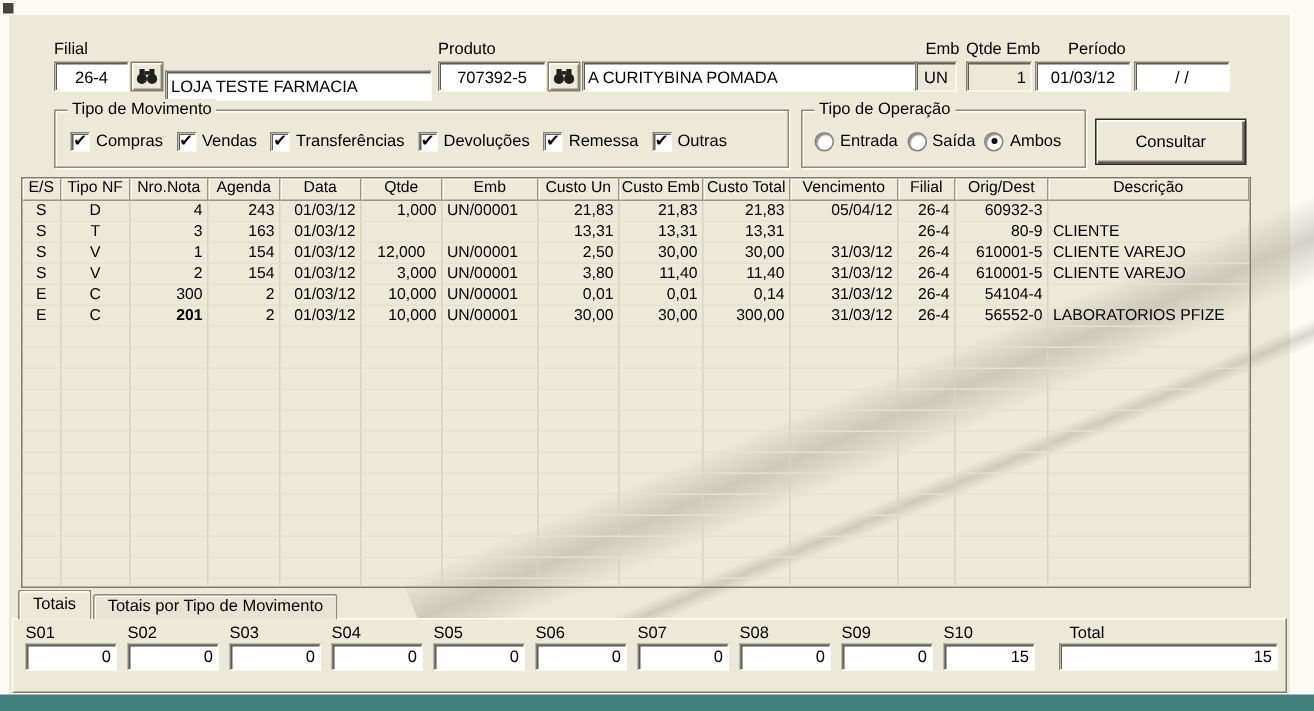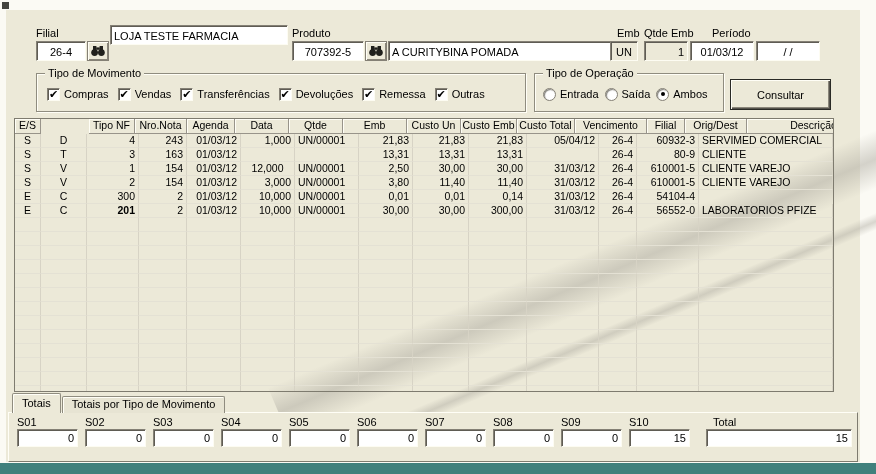--- a/index.html
+++ b/index.html
@@ -76,21 +76,21 @@
 <input class="field center" style="left: 36px; top: 41px; width: 50px;" value="26-4">
 <button class="sbtn" style="left:87px;top:41px">
   <svg width="16" height="12" viewBox="0 0 16 12">
     <rect x="3" y="1" width="3.4" height="4" fill="#20201c"></rect>
       <rect x="9.6" y="1" width="3.4" height="4" fill="#20201c"></rect>
     <rect x="6.2" y="2.4" width="3.6" height="2.4" fill="#20201c"></rect>
     <circle cx="4.6" cy="7.6" r="3.4" fill="#20201c"></circle>
       <circle cx="11.4" cy="7.6" r="3.4" fill="#20201c"></circle>
   </svg>
 </button>
-<input class="field" style="left: 110px; top: 25px; width: 178px;" value="LOJA TESTE FARMACIA">
+<input class="field" style="left: 110px; top: 47px; width: 178px;" value="LOJA TESTE FARMACIA">
 
 <span class="lbl" style="left:292px;top:27px">Produto</span>
 <input class="field center" style="left: 292px; top: 41px; width: 72px;" value="707392-5">
 <button class="sbtn" style="left:365px;top:41px">
   <svg width="16" height="12" viewBox="0 0 16 12">
     <rect x="3" y="1" width="3.4" height="4" fill="#20201c"></rect>
       <rect x="9.6" y="1" width="3.4" height="4" fill="#20201c"></rect>
     <rect x="6.2" y="2.4" width="3.6" height="2.4" fill="#20201c"></rect>
     <circle cx="4.6" cy="7.6" r="3.4" fill="#20201c"></circle>
       <circle cx="11.4" cy="7.6" r="3.4" fill="#20201c"></circle>
@@ -164,21 +164,21 @@
         </span>
         <span class="optlabel">Ambos</span>
       </span>
     </div>
 </div>
 <button class="btn">Consultar</button>
 
 <div class="grid">
   <div class="ghead" id="grid-head">
       <div class="ghcell" style="width: 26px;">E/S</div>
-      <div class="ghcell" style="width: 46px; margin-left: 48px;">Tipo NF</div>
+      <div class="ghcell" style="width: 46px;">Tipo NF</div>
       <div class="ghcell" style="width: 52px;">Nro.Nota</div>
       <div class="ghcell" style="width: 48px;">Agenda</div>
       <div class="ghcell" style="width: 54px;">Data</div>
       <div class="ghcell" style="width: 54px;">Qtde</div>
       <div class="ghcell" style="width: 64px;">Emb</div>
       <div class="ghcell" style="width: 54px;">Custo Un</div>
       <div class="ghcell" style="width: 56px;">Custo Emb</div>
       <div class="ghcell" style="width: 58px;">Custo Total</div>
       <div class="ghcell" style="width: 72px;">Vencimento</div>
       <div class="ghcell" style="width: 38px;">Filial</div>
@@ -193,21 +193,20 @@
         <div class="gcell" style="width: 48px; text-align: right;">243</div>
         <div class="gcell" style="width: 54px; text-align: right;">01/03/12</div>
         <div class="gcell" style="width: 54px; text-align: right;">1,000</div>
         <div class="gcell" style="width: 64px; text-align: left;">UN/00001</div>
         <div class="gcell" style="width: 54px; text-align: right;">21,83</div>
         <div class="gcell" style="width: 56px; text-align: right;">21,83</div>
         <div class="gcell" style="width: 58px; text-align: right;">21,83</div>
         <div class="gcell" style="width: 72px; text-align: right;">05/04/12</div>
         <div class="gcell" style="width: 38px; text-align: right;">26-4</div>
         <div class="gcell" style="width: 62px; text-align: right;">60932-3</div>
-        <div class="gcell" style="width: 134px; text-align: left;">SERVIMED COMERCIAL</div>
       </div>
       <div class="grow">
         <div class="gcell" style="width: 26px; text-align: center;">S</div>
         <div class="gcell" style="width: 46px; text-align: center;">T</div>
         <div class="gcell" style="width: 52px; text-align: right;">3</div>
         <div class="gcell" style="width: 48px; text-align: right;">163</div>
         <div class="gcell" style="width: 54px; text-align: right;">01/03/12</div>
         <div class="gcell" style="width: 54px; text-align: right;"></div>
         <div class="gcell" style="width: 64px; text-align: left;"></div>
         <div class="gcell" style="width: 54px; text-align: right;">13,31</div>

